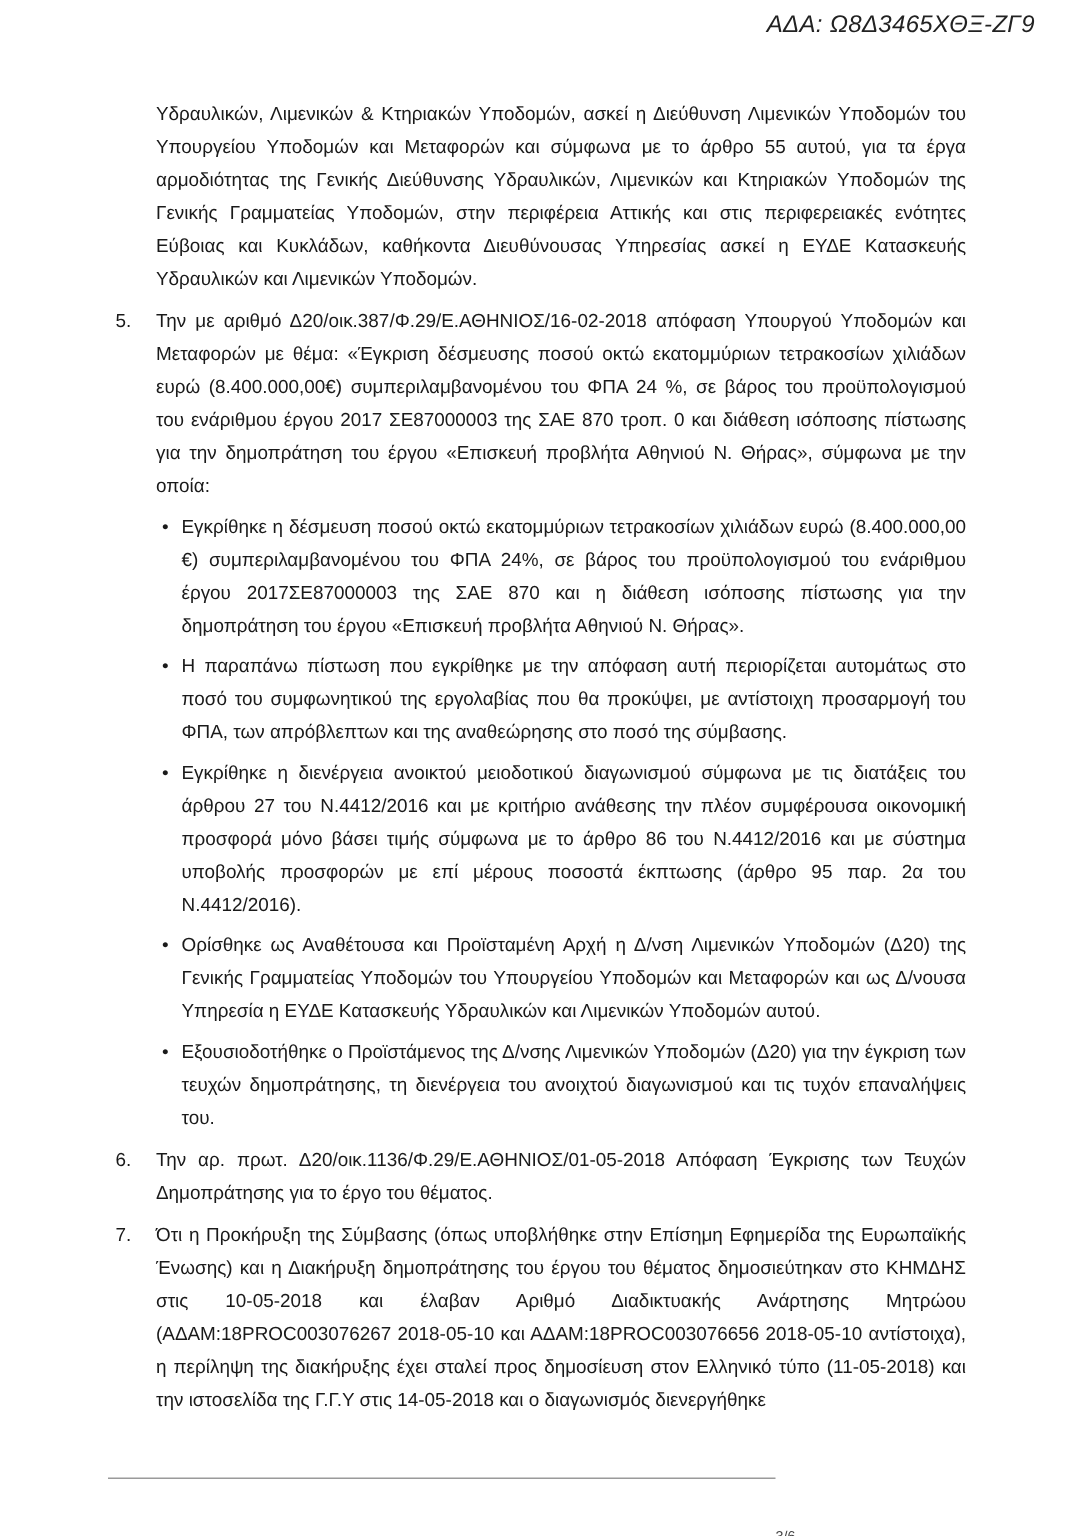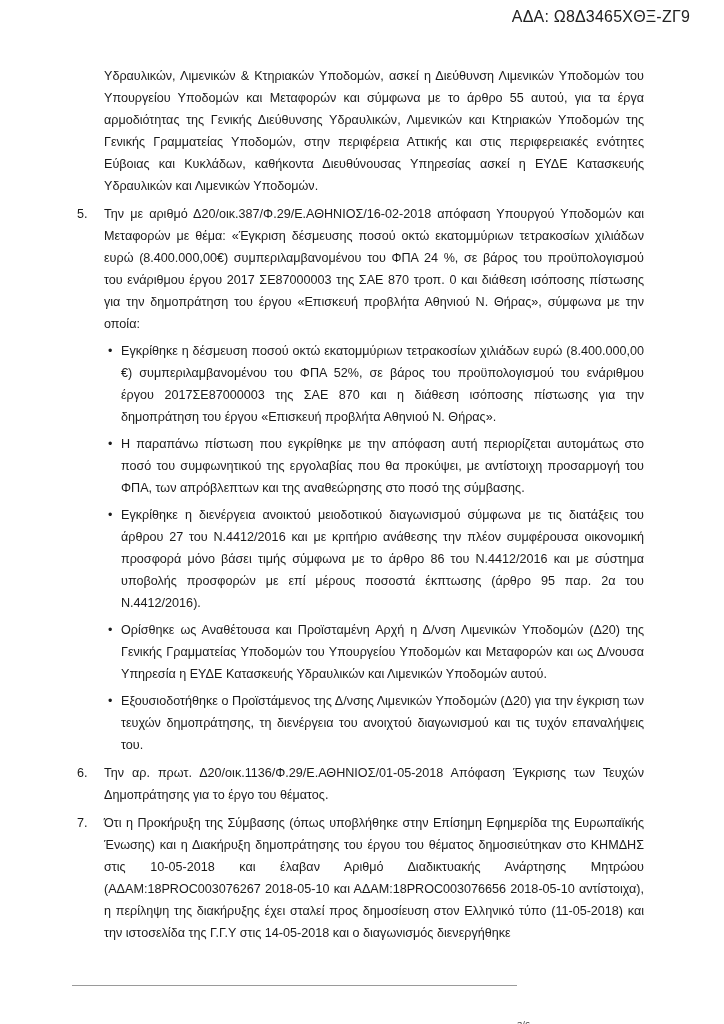--- a/index.html
+++ b/index.html
@@ -1,18 +1,18 @@
 <!DOCTYPE html>
 <html><head>
 <meta charset="utf-8">
 <style>
   html, body { margin:0; padding:0; background:#ffffff; }
   body { width:724px; height:1024px; position:relative; overflow:hidden;
          font-family:"Liberation Sans", sans-serif; color:#1a1a1a; }
-  .ada { position:absolute; top:8px; right:34px; font-size:16px; color:#222; letter-spacing:0.2px; }
+  .ada { position:absolute; top:8px; right:34px; font-size:16px; color:#222; letter-spacing:0.2px;font-style:italic; }
   .body { position:absolute; left:104px; width:540px; top:65px; font-size:12.6px; line-height:22px; }
   p { margin:0; text-align:justify; }
   .intro { margin-bottom:6px; }
   ol.main { list-style:none; margin:0; padding:0; }
   ol.main > li { position:relative; margin-bottom:6px; }
   .num { position:absolute; left:-27px; top:0; }
   ul.bullets { list-style:none; margin:0; padding:0; }
   ul.bullets li { position:relative; padding-left:17px; margin-left:0; text-align:justify; margin-top:5px; }
   ul.bullets li .dot { position:absolute; left:4px; top:0; }
   .footer-line { position:absolute; left:72px; top:985px; width:445px; height:1px; background:#9a9a9a; }
@@ -23,21 +23,21 @@
 
 <div class="ada">ΑΔΑ: Ω8Δ3465ΧΘΞ-ΖΓ9</div>
 
 <div class="body">
   <p class="intro">Υδραυλικών, Λιμενικών &amp; Κτηριακών Υποδομών, ασκεί η Διεύθυνση Λιμενικών Υποδομών του Υπουργείου Υποδομών και Μεταφορών και σύμφωνα με το άρθρο 55 αυτού,  για τα έργα αρμοδιότητας της Γενικής Διεύθυνσης Υδραυλικών, Λιμενικών και Κτηριακών Υποδομών της Γενικής Γραμματείας Υποδομών, στην περιφέρεια Αττικής και στις περιφερειακές ενότητες Εύβοιας και Κυκλάδων, καθήκοντα Διευθύνουσας Υπηρεσίας ασκεί η ΕΥΔΕ Κατασκευής Υδραυλικών και Λιμενικών Υποδομών.</p>
   <ol class="main">
     <li>
       <span class="num">5.</span>
       <p>Την με αριθμό Δ20/οικ.387/Φ.29/Ε.ΑΘΗΝΙΟΣ/16-02-2018 απόφαση Υπουργού Υποδομών και Μεταφορών με θέμα: «Έγκριση δέσμευσης ποσού οκτώ εκατομμύριων τετρακοσίων χιλιάδων ευρώ (8.400.000,00€) συμπεριλαμβανομένου του ΦΠΑ 24 %, σε βάρος του προϋπολογισμού του ενάριθμου έργου 2017 ΣΕ87000003 της ΣΑΕ 870 τροπ. 0 και διάθεση ισόποσης πίστωσης για την δημοπράτηση του έργου «Επισκευή προβλήτα Αθηνιού Ν. Θήρας», σύμφωνα με την οποία:</p>
       <ul class="bullets">
-        <li><span class="dot">•</span><span>Εγκρίθηκε η δέσμευση ποσού οκτώ εκατομμύριων τετρακοσίων χιλιάδων ευρώ (8.400.000,00 €) συμπεριλαμβανομένου του ΦΠΑ 52%, σε βάρος του προϋπολογισμού του ενάριθμου έργου 2017ΣΕ87000003 της ΣΑΕ 870 και η διάθεση ισόποσης πίστωσης για την δημοπράτηση του έργου «Επισκευή προβλήτα Αθηνιού Ν. Θήρας».</span></li>
+        <li><span class="dot">•</span><span>Εγκρίθηκε η δέσμευση ποσού οκτώ εκατομμύριων τετρακοσίων χιλιάδων ευρώ (8.400.000,00 €) συμπεριλαμβανομένου του ΦΠΑ 24%, σε βάρος του προϋπολογισμού του ενάριθμου έργου 2017ΣΕ87000003 της ΣΑΕ 870 και η διάθεση ισόποσης πίστωσης για την δημοπράτηση του έργου «Επισκευή προβλήτα Αθηνιού Ν. Θήρας».</span></li>
         <li><span class="dot">•</span><span>Η παραπάνω πίστωση που εγκρίθηκε με την απόφαση αυτή περιορίζεται αυτομάτως στο ποσό του συμφωνητικού της εργολαβίας που θα προκύψει, με αντίστοιχη προσαρμογή του ΦΠΑ, των απρόβλεπτων και της αναθεώρησης στο ποσό της σύμβασης.</span></li>
         <li><span class="dot">•</span><span>Εγκρίθηκε η διενέργεια ανοικτού μειοδοτικού διαγωνισμού σύμφωνα με τις διατάξεις του άρθρου 27 του Ν.4412/2016 και με κριτήριο ανάθεσης την πλέον συμφέρουσα οικονομική προσφορά μόνο βάσει τιμής σύμφωνα με το άρθρο 86 του Ν.4412/2016 και με σύστημα υποβολής προσφορών με επί μέρους ποσοστά έκπτωσης (άρθρο 95 παρ. 2α του Ν.4412/2016).</span></li>
         <li><span class="dot">•</span><span>Ορίσθηκε ως Αναθέτουσα και Προϊσταμένη Αρχή η Δ/νση Λιμενικών Υποδομών (Δ20) της Γενικής Γραμματείας Υποδομών του Υπουργείου Υποδομών και Μεταφορών και ως Δ/νουσα Υπηρεσία η ΕΥΔΕ Κατασκευής Υδραυλικών και Λιμενικών Υποδομών αυτού.</span></li>
         <li><span class="dot">•</span><span>Εξουσιοδοτήθηκε ο Προϊστάμενος της Δ/νσης Λιμενικών Υποδομών (Δ20) για την έγκριση των τευχών δημοπράτησης, τη διενέργεια του ανοιχτού διαγωνισμού και τις τυχόν επαναλήψεις του.</span></li>
       </ul>
     </li>
     <li>
       <span class="num">6.</span>
       <p>Την αρ. πρωτ. Δ20/οικ.1136/Φ.29/Ε.ΑΘΗΝΙΟΣ/01-05-2018 Απόφαση Έγκρισης των Τευχών Δημοπράτησης για το έργο του θέματος.</p>
     </li>

